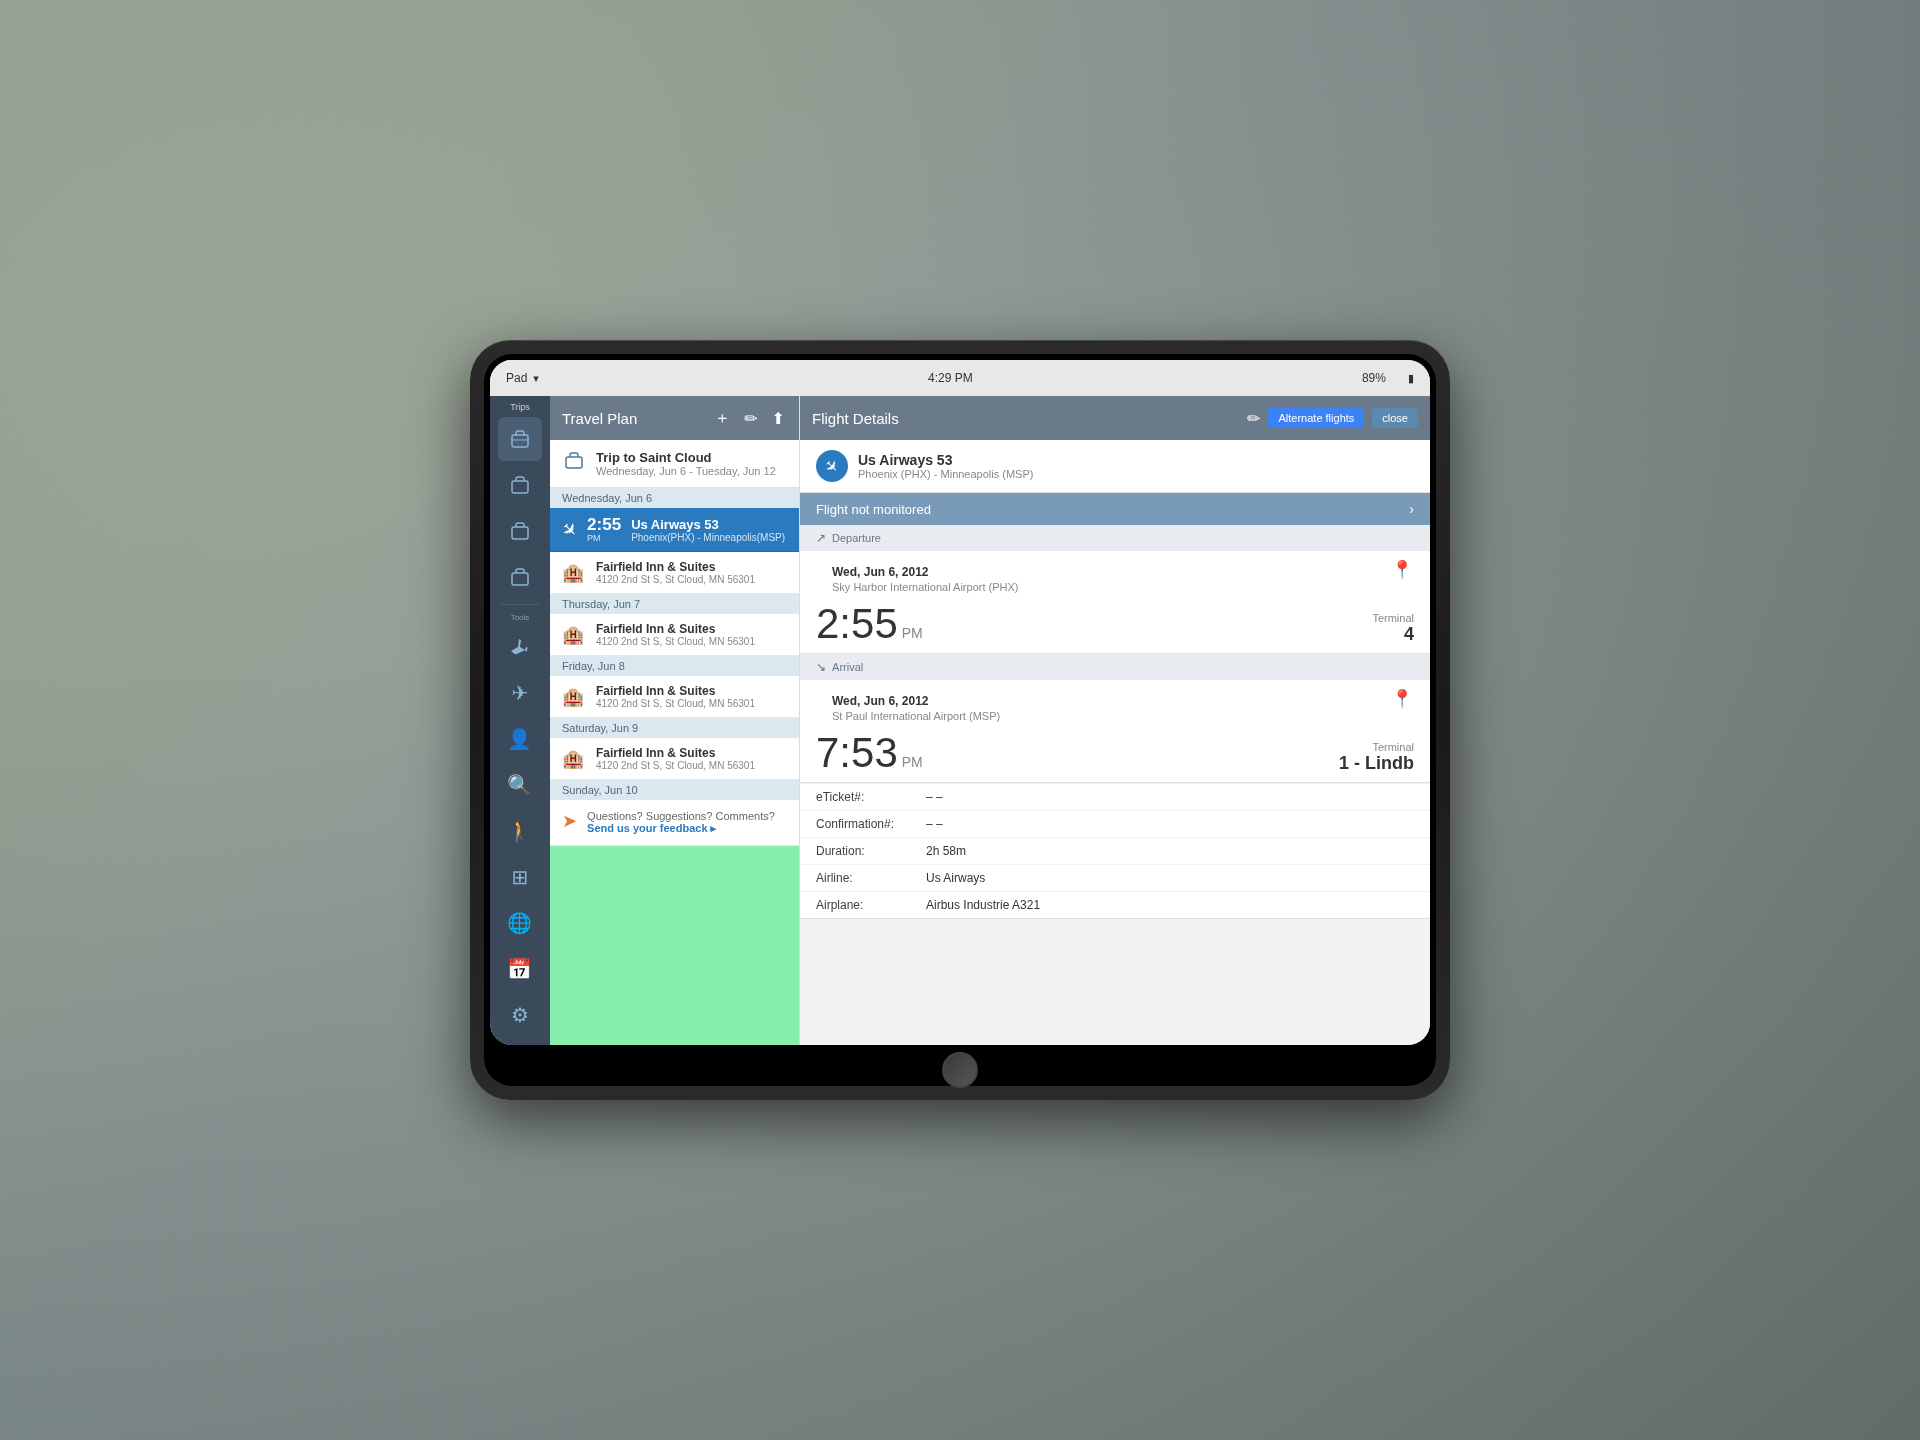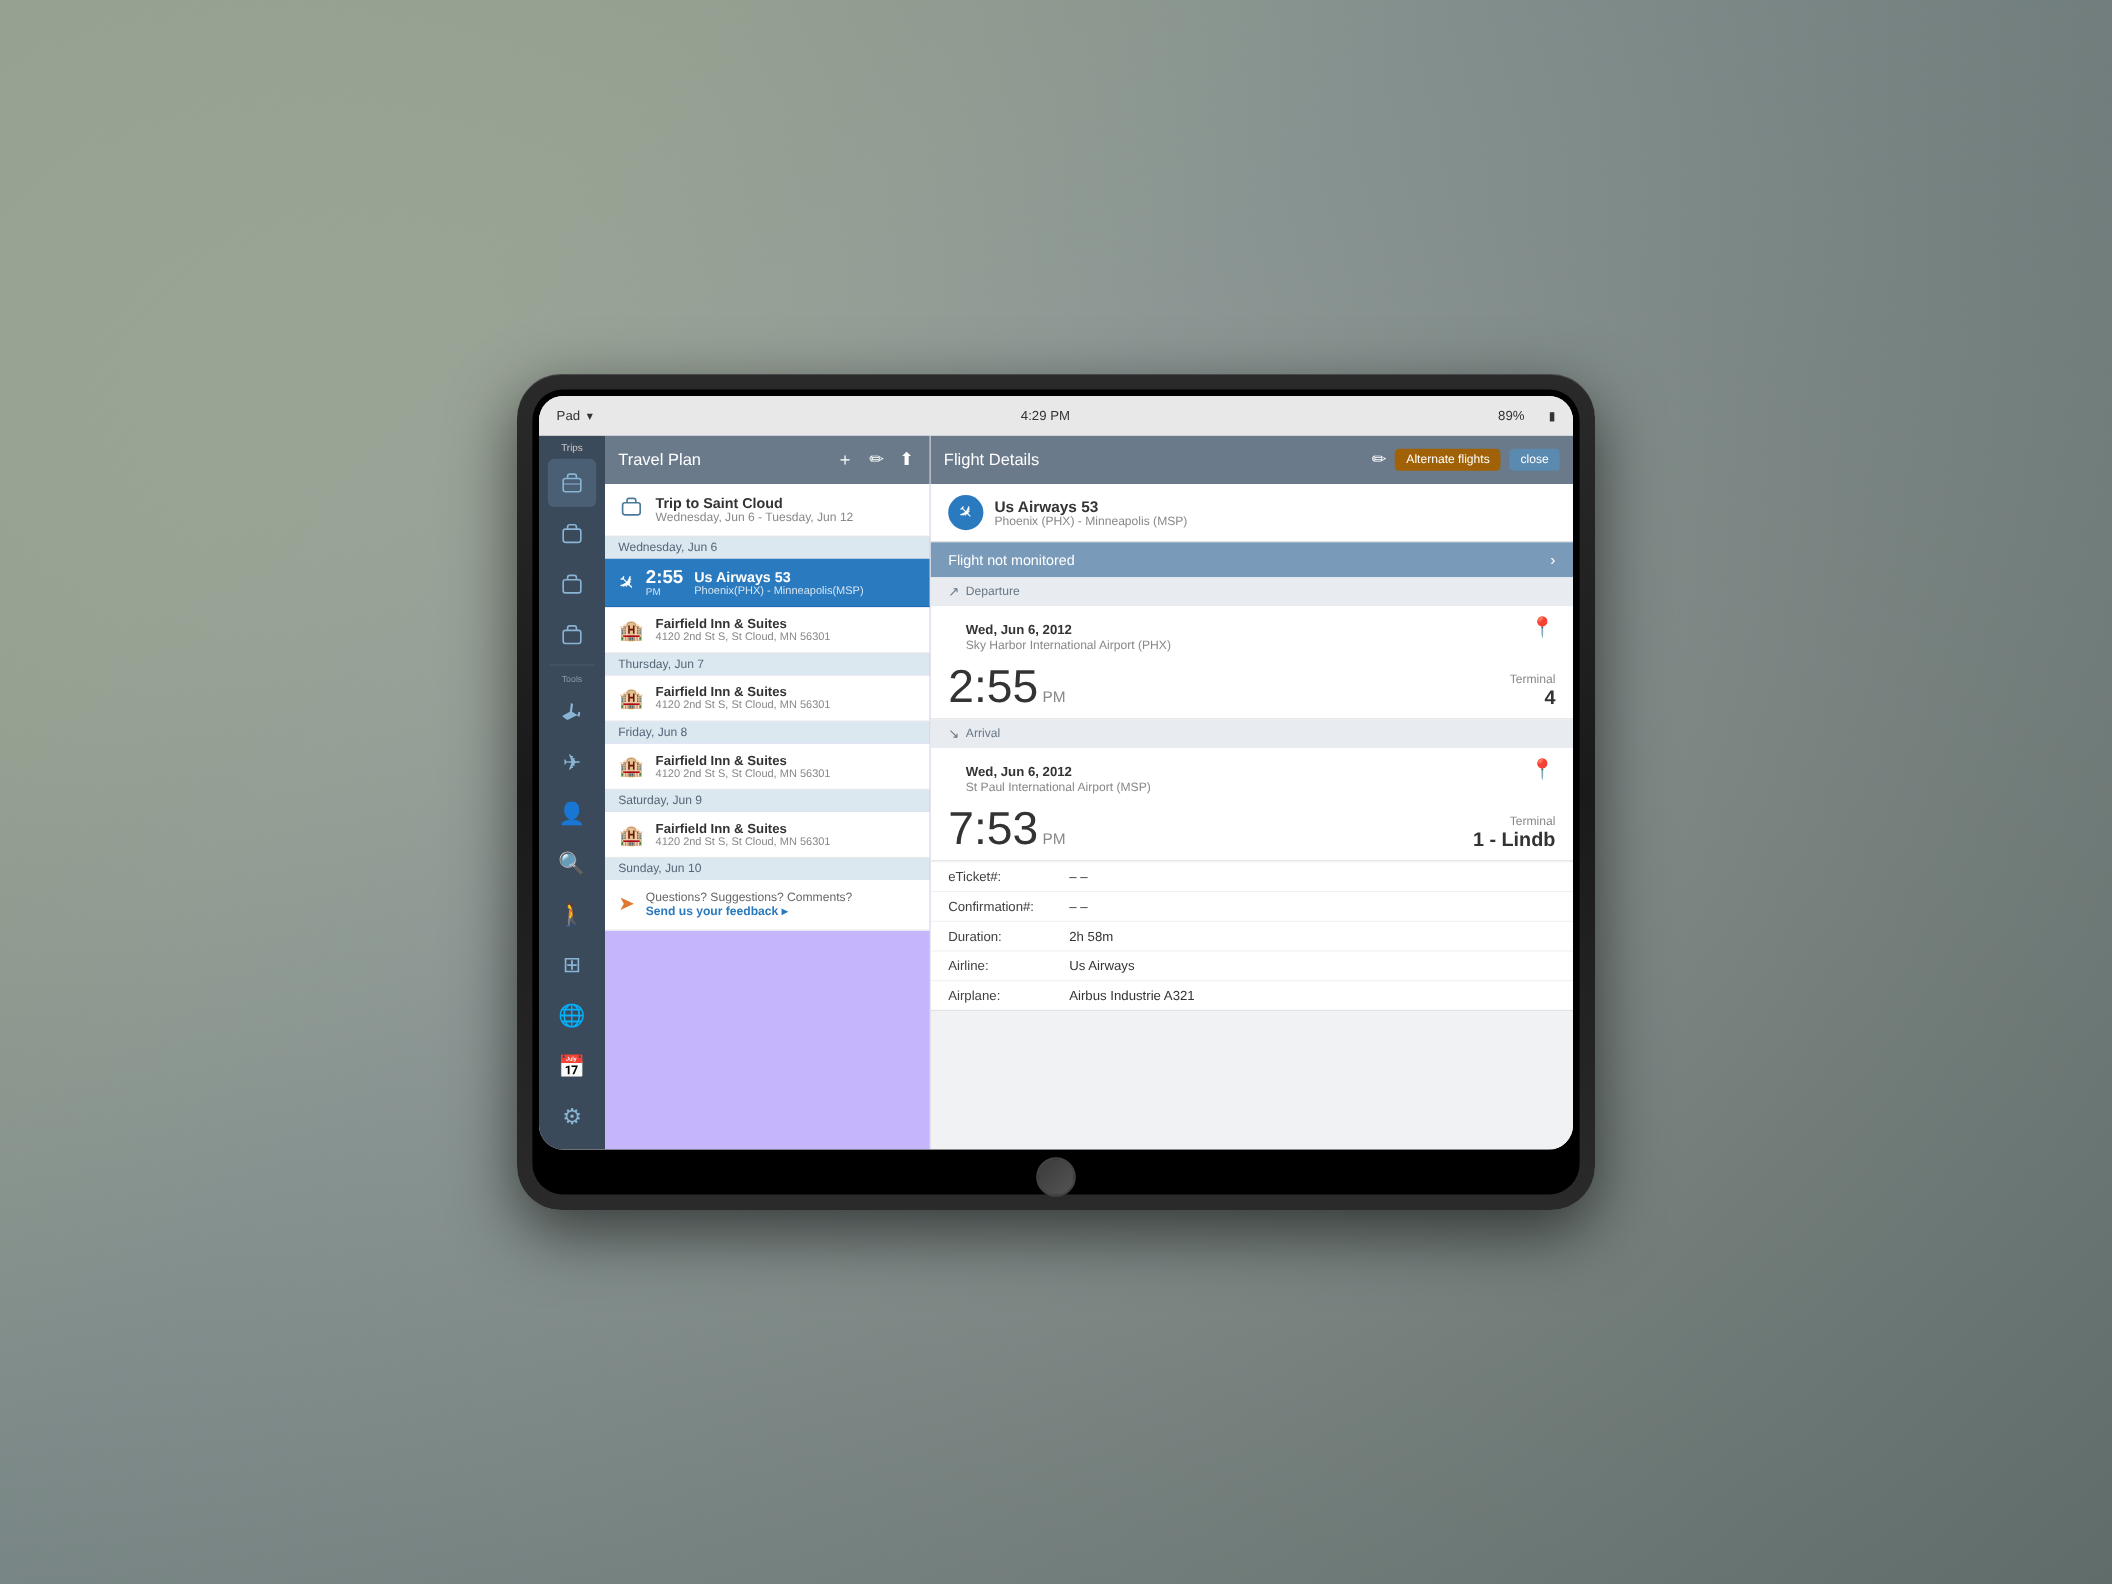--- a/index.html
+++ b/index.html
@@ -148,22 +148,22 @@
     }
     .sidebar-section-label {
       color: #8a9aaa;
       font-size: 8px;
       text-align: center;
       padding: 4px 0 2px;
     }
 
     
     .travel-plan {
-      width: 296px;
-      background: #c4b5fd;
+      width: 250px;
+      background: #86efac;
       display: flex;
       flex-direction: column;
       flex-shrink: 0;
       border-right: 1px solid #ddd;
     }
     .travel-plan-header {
       background: #6a7a8a;
       padding: 8px 12px;
       display: flex;
       align-items: center;
@@ -334,21 +334,21 @@
       display: flex;
       align-items: center;
       gap: 8px;
     }
     .edit-icon {
       color: white;
       font-size: 16px;
       cursor: pointer;
     }
     .alt-flights-btn {
-      background: #a16207;
+      background: #3b82f6;
       color: white;
       border: none;
       border-radius: 4px;
       padding: 4px 10px;
       font-size: 11px;
       cursor: pointer;
     }
     .close-btn {
       background: #5a8ab0;
       color: white;

